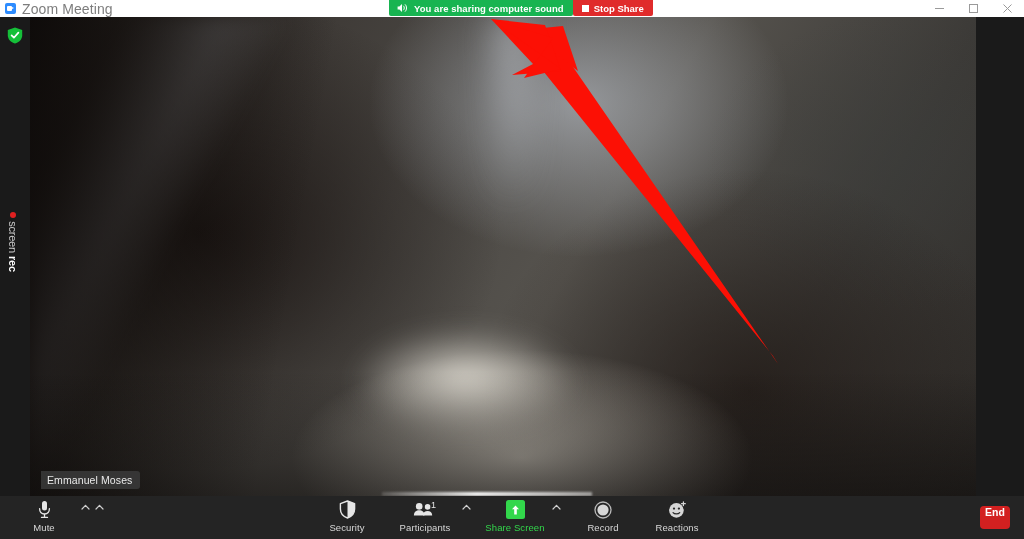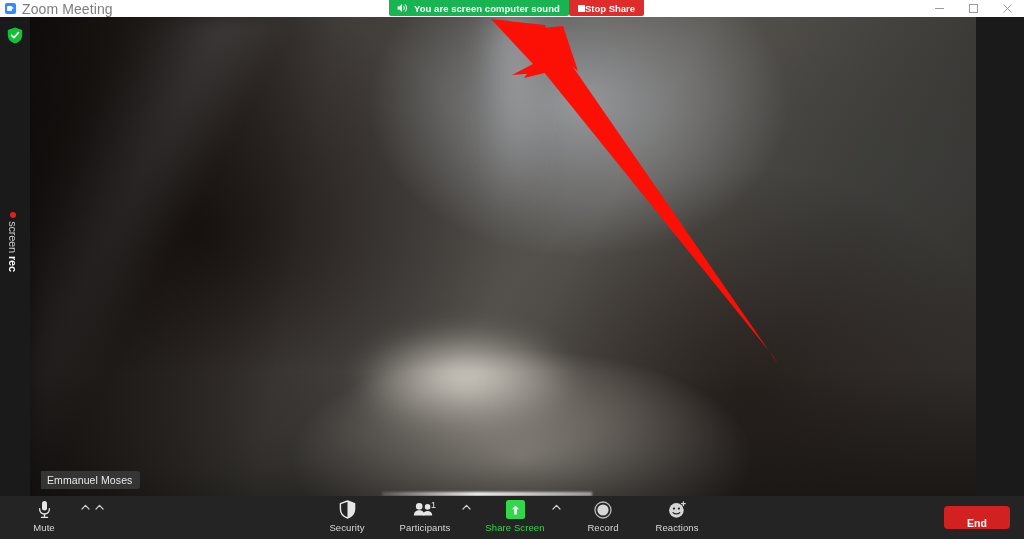--- a/index.html
+++ b/index.html
@@ -44,21 +44,21 @@
   }
   .banner-green {
     background:#18b451; display:flex; align-items:center; gap:6px;
     padding:0 9px 0 8px; border-radius:0 0 2px 2px;
   }
   .banner-text {
     font-size:9.5px; font-weight:bold; color:#ffffff; white-space:nowrap;
     letter-spacing:.05px;
   }
   .banner-red {
-    background:#e02b2b; display:flex; align-items:center; 
+    background:#e02b2b; display:flex; align-items:center; gap:5px;
     padding:0 9px; border-radius:0 0 2px 2px;
   }
   .banner-red .sq { width:7px; height:7px; background:#fff; flex:none; }
   .banner-red .lbl {
     font-size:9.5px; font-weight:bold; color:#fff; white-space:nowrap;
   }
 
   
   .rail {
     position:absolute; left:0; top:17px; width:30px; height:479px;
@@ -171,23 +171,23 @@
   .caret svg { display:block; }
   .pbadge {
     position:absolute; font-size:9px; color:#e6e6e6;
     left:40px; top:4px;
   }
   .share-icn {
     width:19px; height:19px; background:#32d74b; border-radius:2.5px;
     display:flex; align-items:center; justify-content:center;
   }
   .end-btn {
-    position:absolute; right:14px; top:10px; width:66px; height:23px;
+    position:absolute; right:14px; top:10px; width:30px; height:23px;
     background:#d32020; border-radius:4px;
-    display:flex; align-items:flex-end; justify-content:center;
+    display:flex; align-items:flex-start; justify-content:center;
   }
   .end-btn span { color:#fff; font-size:10.5px; font-weight:bold; }
 </style>
 </head>
 <body>
 
 <div id="app">
 
   <div class="titlebar">
     <div class="tb-icon"></div>
@@ -249,21 +249,21 @@
 
   <div class="banner">
     <div class="banner-green">
       <span>
         <svg width="11" height="10" viewBox="0 0 11 10">
           <path d="M0.6 3.4 H2.4 L5 1 V9 L2.4 6.6 H0.6 Z" fill="#ffffff"></path>
           <path d="M6.6 3 C7.6 3.8 7.6 6.2 6.6 7" fill="none" stroke="#fff" stroke-width="1" stroke-linecap="round"></path>
           <path d="M8.3 1.6 C10 3 10 7 8.3 8.4" fill="none" stroke="#fff" stroke-width="1" stroke-linecap="round"></path>
         </svg>
       </span>
-      <span class="banner-text">You are screen computer sound</span>
+      <span class="banner-text">You are sharing computer sound</span>
     </div>
     <div class="banner-red">
       <span class="sq"></span>
       <span class="lbl">Stop Share</span>
     </div>
   </div>
 
   <svg class="arrow-svg" viewBox="0 0 1024 539">
     <polygon points="778,364 773,356 531,56 553,38" fill="#fc1005"></polygon>
     <polygon points="553,38 531,56 512,31 563,26 578,71 546,47" fill="#fc1005"></polygon>

